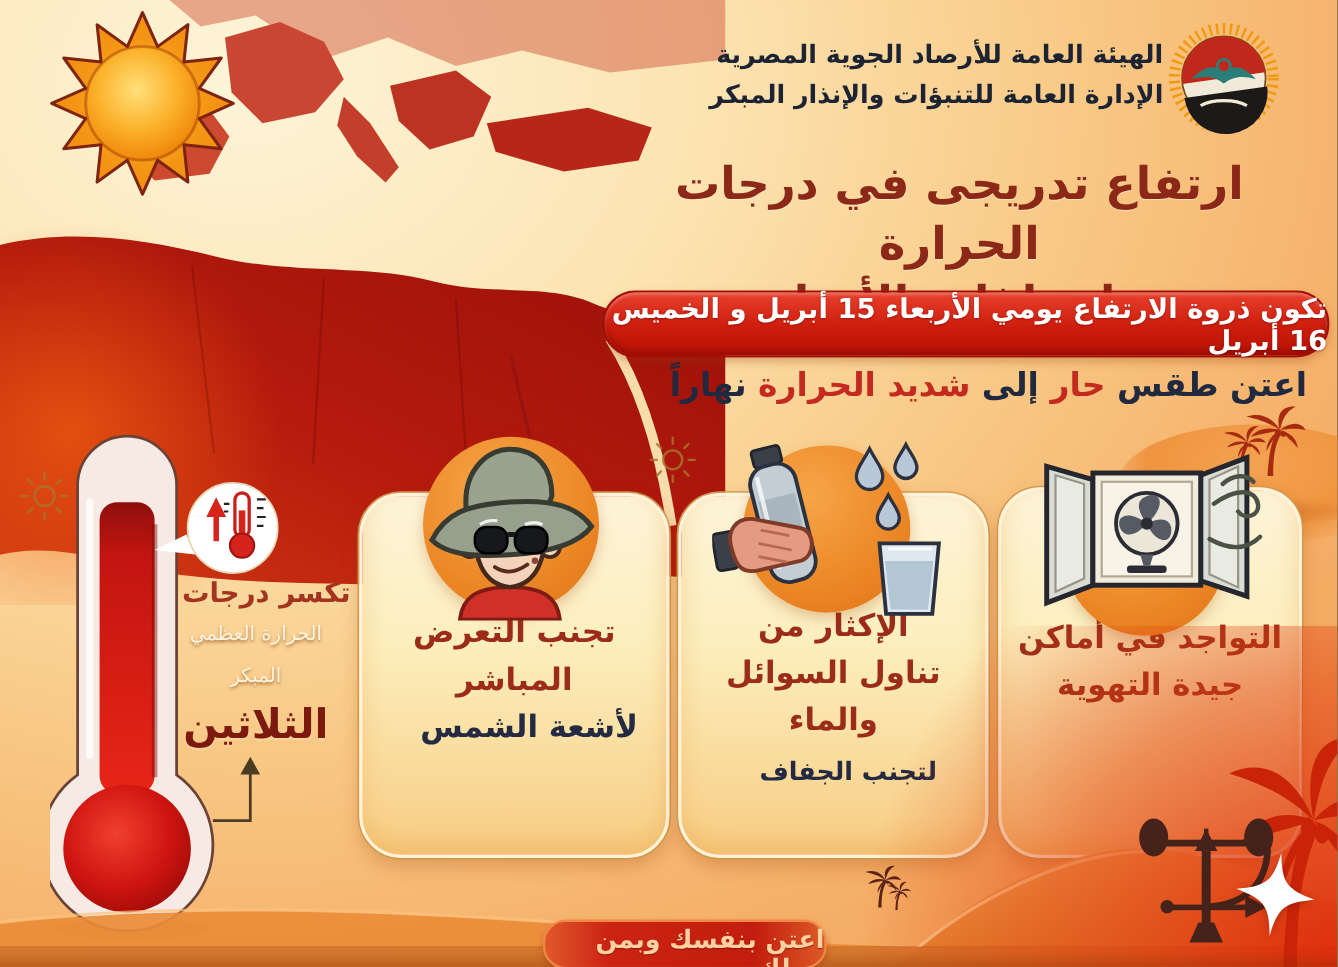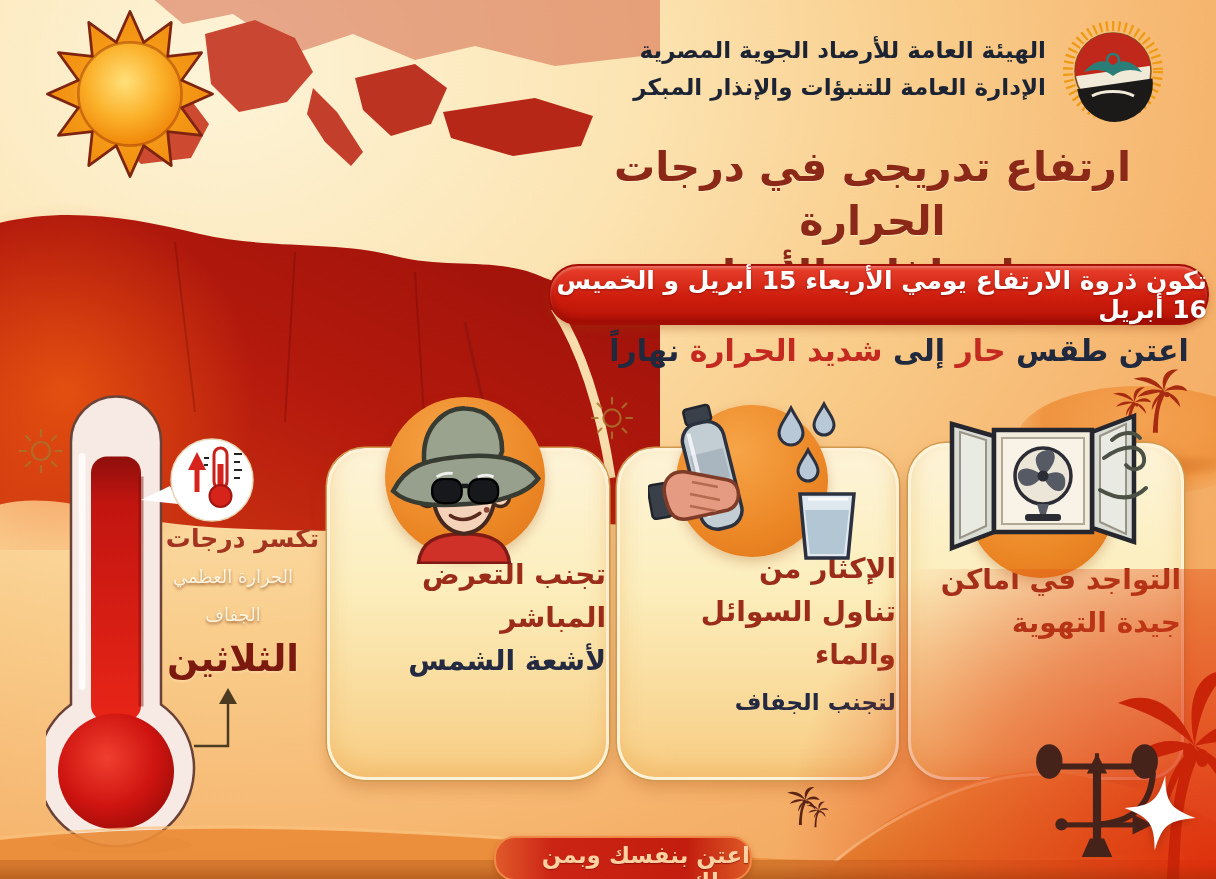--- a/index.html
+++ b/index.html
@@ -6,21 +6,21 @@
   .canvas{
     position:relative;width:1216px;height:879px;overflow:hidden;
     font-family:"DejaVu Sans","Liberation Sans",sans-serif;
     background:radial-gradient(ellipse 1500px 1200px at 18% 8%,
       #fdf4d8 0%, #fce4b2 28%, #f9cc8a 48%, #f5b069 70%, #f19d50 100%);
     direction:rtl;
   }
   .abs{position:absolute;}
 
   
-  .org-text{right:170px;top:32px;width:420px;text-align:right;
+  .org-text{right:158px;top:32px;width:420px;text-align:right;
     color:#1c2333;font-weight:bold;font-size:23px;line-height:37px;z-index:8;}
   .logo{left:1062px;top:20px;width:102px;height:102px;z-index:8;}
 
   
   .main-title{left:540px;top:140px;width:665px;text-align:center;z-index:8;
     color:#8c2818;font-weight:800;font-size:41px;line-height:54px;
     text-shadow:0 1px 0 rgba(255,245,215,.55);}
   .peak-banner{left:548px;top:264px;width:657px;height:57px;z-index:8;
     border-radius:30px;display:flex;align-items:center;justify-content:center;
     background:linear-gradient(180deg,#e8402c 0%,#cd1d0d 55%,#b71205 100%);
@@ -62,21 +62,21 @@
   .icon-circle{border-radius:50%;z-index:5;
     background:radial-gradient(circle at 40% 30%, #f6a548, #ec8726 60%, #de7316 100%);
     box-shadow:0 5px 12px rgba(150,60,0,.25);}
   .ic1{left:385px;top:397px;width:160px;height:160px;}
   .ic2{left:676px;top:405px;width:152px;height:152px;}
   .ic3{left:968px;top:432px;width:146px;height:146px;}
   .icon-svg{z-index:6;}
   .boy-svg{left:373px;top:392px;width:182px;height:172px;}
   .hyd-svg{left:648px;top:398px;width:216px;height:166px;}
   .win-svg{left:928px;top:406px;width:258px;height:152px;}
-  .card-text{position:absolute;left:0;width:100%;text-align:right;direction:rtl;}
+  .card-text{position:absolute;left:0;width:100%;text-align:center;direction:rtl;}
   .ct1{top:102px;} .ct2{top:96px;} .ct3{top:112px;}
   .card-line{font-weight:800;font-size:28px;line-height:43px;color:#9b2c1a;}
   .card-line.small{font-size:23px;line-height:40px;margin-top:6px;}
   .card-line.navy{color:#232a42;margin-left:27px;}
 
   
   .map-svg{left:-5px;top:-8px;width:665px;height:558px;z-index:1;}
   .mid-dune{left:1016px;top:386px;width:250px;height:110px;border-radius:50%;z-index:2;
     background:radial-gradient(ellipse at 50% 32%, #f4a251 0%, #ef9440 55%, rgba(239,148,64,0) 78%);}
   .mid-dune-shadow{left:1030px;top:452px;width:220px;height:26px;border-radius:50%;z-index:2;
@@ -227,21 +227,21 @@
     <circle cx="56.5" cy="62" r="11" fill="#d6231c" stroke="#a01510" stroke-width="2"></circle>
     <path d="M70,20 h8 M70,28 h6 M70,36 h8 M70,44 h6" stroke="#222" stroke-width="2"></path>
     <path d="M33,58 L33,32" stroke="#d6231c" stroke-width="5"></path>
     <polygon points="24,36 33,18 42,36" fill="#d6231c"></polygon>
     <path d="M40,24 h5 M40,31 h4" stroke="#222" stroke-width="2"></path>
   </svg>
 
   <div class="abs thermo-note">
     <div class="n1">تكسر درجات</div>
     <div class="n2">الحرارة العظمي</div>
-    <div class="n3">الجفاف</div>
+    <div class="n3">المبكر</div>
     <div class="n4">الثلاثين</div>
   </div>
   <svg class="abs elbow-svg" viewBox="0 0 56 66">
     <path d="M6,60 H40 V16" stroke="#4b3b20" stroke-width="2.5" fill="none"></path>
     <polygon points="31,18 40,2 49,18" fill="#4b3b20"></polygon>
   </svg>
 
   <svg class="abs sun-decal sd1" viewBox="0 0 50 50">
     <g stroke="#a8742c" stroke-width="2.2" fill="none" stroke-linecap="round">
       <circle cx="25" cy="25" r="9"></circle>

